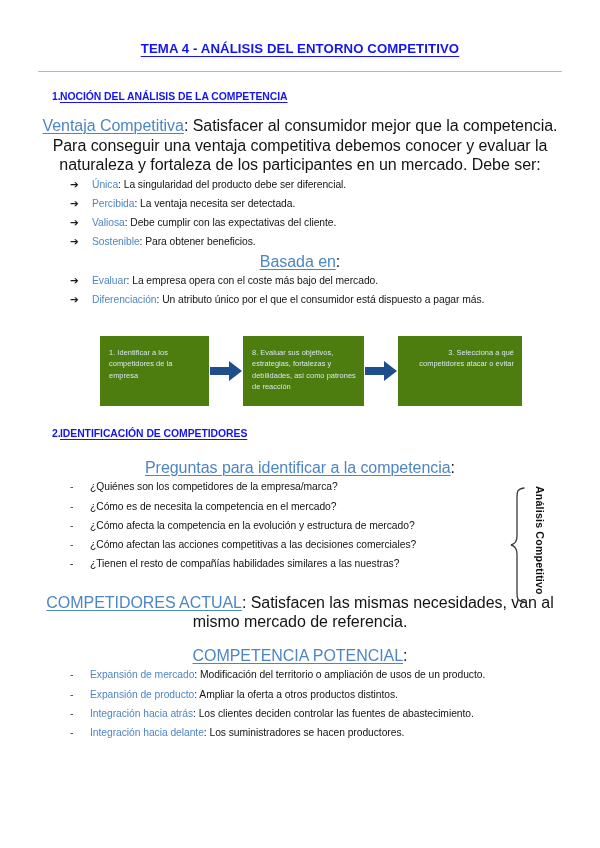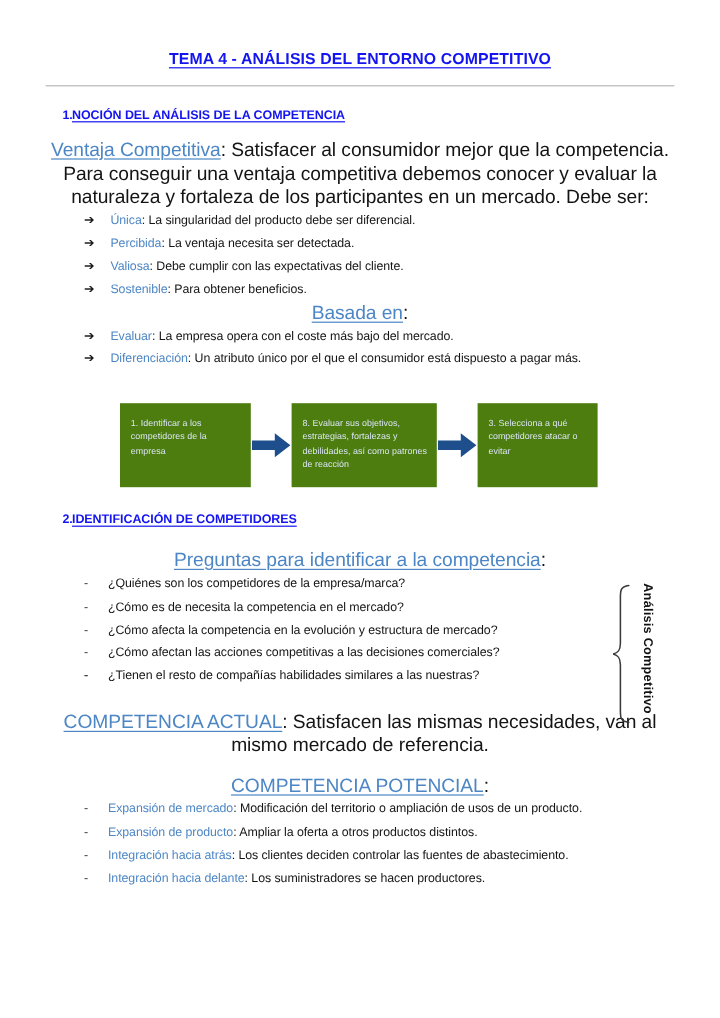--- a/index.html
+++ b/index.html
@@ -136,21 +136,21 @@
     box-sizing: border-box;
     background: #4d7c0f;
     color: #dbe6f5;
     font-size: 7.4px;
     line-height: 11.4px;
     padding: 11px 8px 8px 9px;
     letter-spacing: 0.05px;
   }
   .proc-box.b1 { width: 109px; height: 70px; }
   .proc-box.b2 { width: 121px; height: 70px; }
-  .proc-box.b3 { width: 100px; height: 70px; }
+  .proc-box.b3 { width: 124px; height: 70px; text-align: right; }
 
   .proc-arrow {
     flex: 0 0 auto;
     width: 34px;
     height: 26px;
     display: flex;
     align-items: center;
     justify-content: center;
   }
   .proc-arrow svg { display: block; }
@@ -299,21 +299,21 @@
   <div class="brace-wrap">
     <svg class="brace-svg" width="24" height="118" viewBox="0 0 24 118" aria-hidden="true">
       <path d="M16 2 C9 3 9 6 9 12 L9 50 C9 56 7 58 3 59 C7 60 9 62 9 68 L9 106 C9 112 9 115 16 116" fill="none" stroke="#3a3a3a" stroke-width="1.3" stroke-linecap="round"></path>
     </svg>
     <div class="vert-label">Análisis Competitivo</div>
   </div>
 
   <div class="spacer-lg"></div>
 
   <p class="body">
-    <span class="lead-underline">COMPETENCIA ACTUAL</span><span>: Satisfacen las mismas necesidades, van al mismo mercado de referencia.</span>
+    <span class="lead-underline">COMPETIDORES ACTUAL</span><span>: Satisfacen las mismas necesidades, van al mismo mercado de referencia.</span>
   </p>
 
   <div class="spacer-md"></div>
 
   <p class="body">
     <span class="lead-underline">COMPETENCIA POTENCIAL</span><span>:</span>
   </p>
 
   <ul class="dash-list">
     <li>

